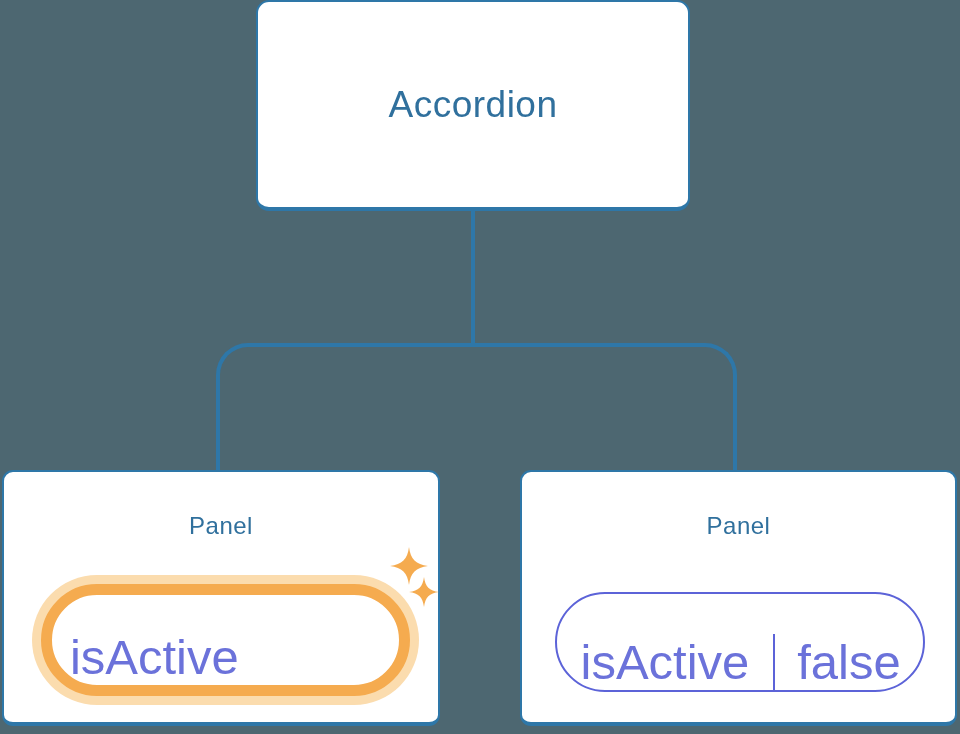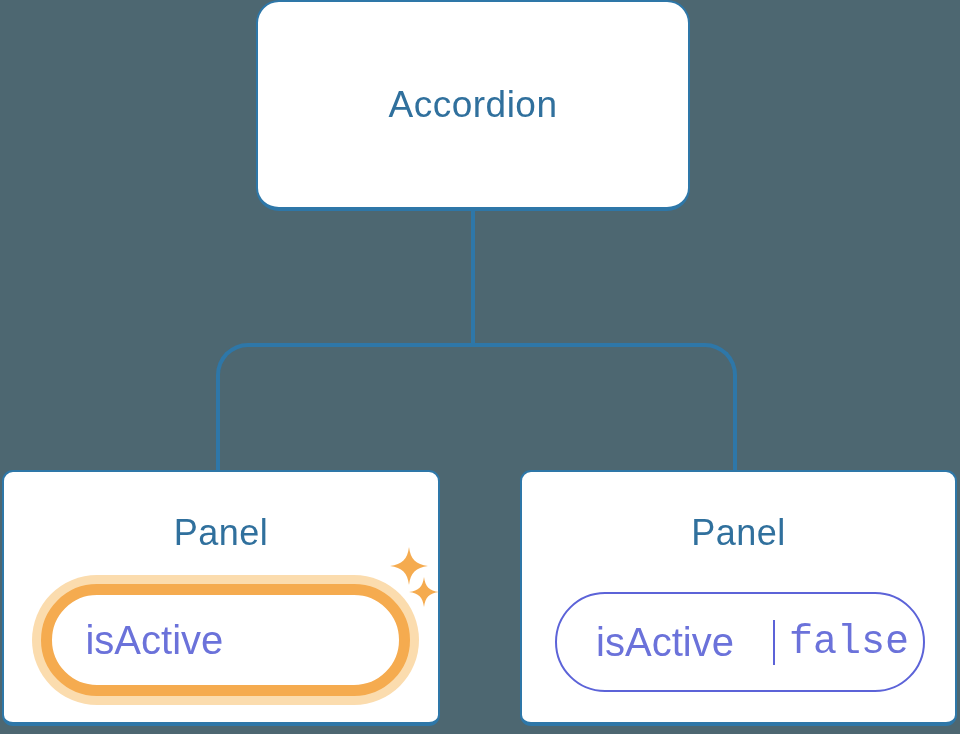--- a/index.html
+++ b/index.html
@@ -16,59 +16,59 @@
   
   .node{
     position:absolute;
     background:var(--node-fill,#ffffff);
     border:2.5px solid var(--node-border,#2e77a8);
     border-bottom-width:4px;
     box-sizing:border-box;
   }
   .root-node{
     left:256px;top:0px;width:434px;height:211px;
-    border-radius:23px;
+    border-radius:13px;
     display:flex;align-items:center;justify-content:center;
   }
   .node-title{
     color:var(--title-text,#30709d);
     font-size:37px;font-weight:500;letter-spacing:.5px;
   }
   .panel-node{
     top:470px;width:438px;height:256px;
     border-radius:11px;
   }
   .panel-left{left:2px;}
   .panel-right{left:520px;width:437px;}
   .panel-title{
     position:absolute;left:0;top:40px;width:100%;
     text-align:center;
     color:var(--title-text,#30709d);
-    font-size:36px;font-weight:500;letter-spacing:.5px;
+    font-size:24px;font-weight:500;letter-spacing:.5px;
   }
   
   .connector{position:absolute;box-sizing:border-box;}
   .stem{
     left:471px;top:211px;width:4px;height:134px;
     background:var(--connector,#2e77a8);
   }
   .branch{
     left:216px;top:343px;width:521px;height:127px;
     border:4px solid var(--connector,#2e77a8);
     border-bottom:none;
     border-radius:32px 32px 0 0;
   }
   
   .pill{
     position:absolute;
-    display:flex;align-items:center;
+    display:flex;align-items:flex-end;
     border-radius:999px;
     background:#fff;
     box-sizing:border-box;
-    font-size:40px;
+    font-size:49px;
     color:var(--prop-text,#6b72da);
   }
   .pill .cell{
     display:flex;align-items:center;justify-content:center;
   }
   .pill .cell.name{flex:0 0 59%;}
   .pill .cell.value{flex:1 1 auto;}
   .pill-active{
     left:37px;top:112px;width:369px;height:112px;
     border:11px solid var(--pill-border-active,#f5ab4f);
@@ -78,21 +78,20 @@
     border-left:2px solid var(--pill-border-active,#f5ab4f);
     font-weight:700;
     color:var(--prop-value-active,#575ed6);
   }
   .pill-inactive{
     left:33px;top:120px;width:370px;height:100px;
     border:2px solid var(--pill-border-inactive,#5c63d8);
   }
   .pill-inactive .cell.value{
     border-left:2px solid var(--pill-border-inactive,#5c63d8);
-    font-family:Liberation Mono, monospace;
   }
   
   .sparkle{position:absolute;fill:var(--sparkle,#f5ab4f);}
   .sparkle-big{left:386px;top:75px;width:38px;height:38px;}
   .sparkle-small{left:405px;top:105px;width:30px;height:30px;}
 </style>
 </head>
 <body>
 
 <div class="canvas">

